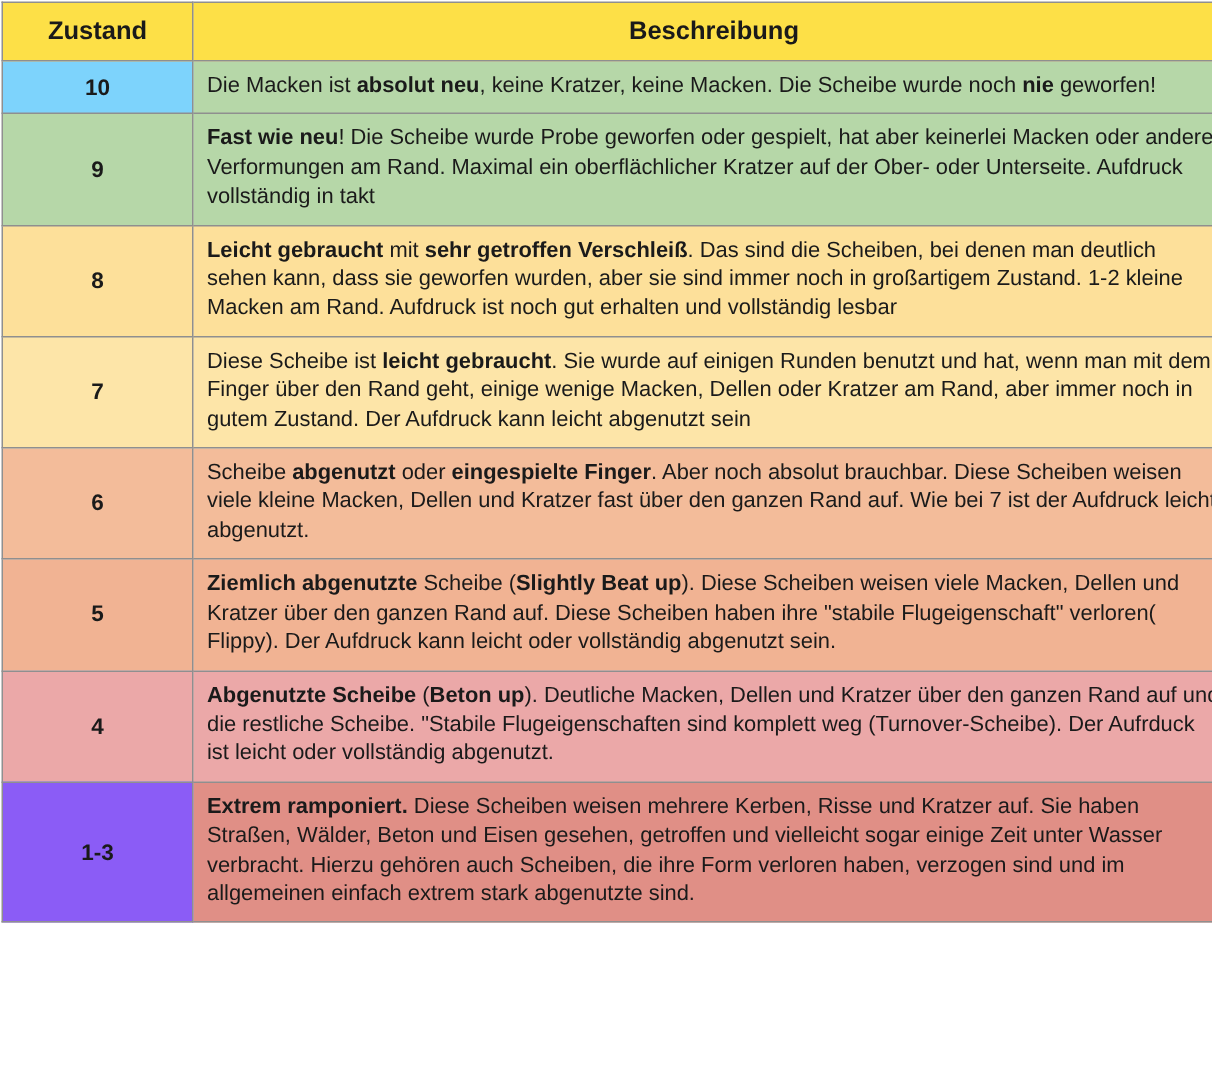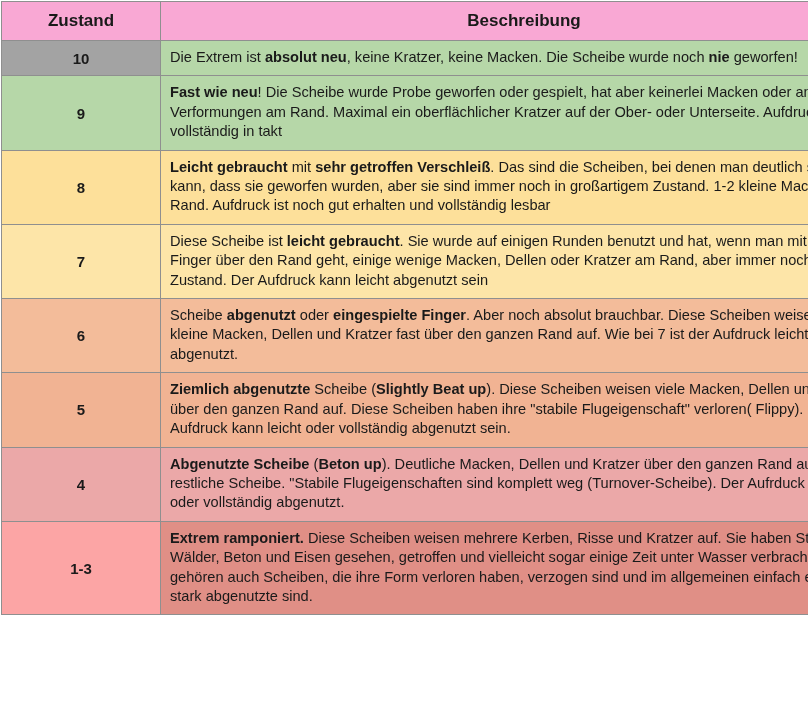--- a/index.html
+++ b/index.html
@@ -17,25 +17,25 @@
     width: 806px;
     margin: 1px;
     table-layout: fixed;
   }
   #condition-table th,
   #condition-table td {
     border: 1px solid #8f8f8f;
     vertical-align: middle;
   }
   thead th {
-    background: #f9a8d4;
+    background: #fde047;
     font-size: 17px;
     font-weight: bold;
     color: #1a1a1a;
-    padding: 9px 20px;
+    padding: 9px 4px;
     text-align: center;
   }
   th.col-state { width: 118px; }
   th.col-desc  { width: 686px; }
 
   td.state {
     text-align: center;
     font-weight: bold;
     font-size: 15px;
     color: #1a1a1a;
@@ -54,22 +54,22 @@
 
 <table id="condition-table">
   <thead>
     <tr>
       <th class="col-state">Zustand</th>
       <th class="col-desc">Beschreibung</th>
     </tr>
   </thead>
   <tbody id="table-body">
       <tr>
-        <td class="state" style="background: #a3a3a3;">10</td>
-        <td class="desc" style="background: rgb(182, 215, 168);"><span>Die Extrem ist </span><b>absolut neu</b><span>, keine Kratzer, keine Macken. Die Scheibe wurde noch </span><b>nie</b><span> geworfen!</span></td>
+        <td class="state" style="background: #7dd3fc;">10</td>
+        <td class="desc" style="background: rgb(182, 215, 168);"><span>Die Macken ist </span><b>absolut neu</b><span>, keine Kratzer, keine Macken. Die Scheibe wurde noch </span><b>nie</b><span> geworfen!</span></td>
       </tr>
       <tr>
         <td class="state" style="background: rgb(182, 215, 168);">9</td>
         <td class="desc" style="background: rgb(182, 215, 168);"><b>Fast wie neu</b><span>! Die Scheibe wurde Probe geworfen oder gespielt, hat aber keinerlei Macken oder andere Verformungen am Rand. Maximal ein oberflächlicher Kratzer auf der Ober- oder Unterseite. Aufdruck vollständig in takt</span></td>
       </tr>
       <tr>
         <td class="state" style="background: rgb(253, 224, 154);">8</td>
         <td class="desc" style="background: rgb(253, 224, 154);"><b>Leicht gebraucht </b><span>mit </span><b>sehr getroffen Verschleiß</b><span>. Das sind die Scheiben, bei denen man deutlich sehen kann, dass sie geworfen wurden, aber sie sind immer noch in großartigem Zustand. 1-2 kleine Macken am Rand. Aufdruck ist noch gut erhalten und vollständig lesbar</span></td>
       </tr>
       <tr>
@@ -82,17 +82,17 @@
       </tr>
       <tr>
         <td class="state" style="background: rgb(241, 179, 147);">5</td>
         <td class="desc" style="background: rgb(241, 179, 147);"><b>Ziemlich abgenutzte </b><span>Scheibe (</span><b>Slightly Beat up</b><span>). Diese Scheiben weisen viele Macken, Dellen und Kratzer über den ganzen Rand auf. Diese Scheiben haben ihre "stabile Flugeigenschaft" verloren( Flippy). Der Aufdruck kann leicht oder vollständig abgenutzt sein.</span></td>
       </tr>
       <tr>
         <td class="state" style="background: rgb(235, 168, 168);">4</td>
         <td class="desc" style="background: rgb(235, 168, 168);"><b>Abgenutzte Scheibe </b><span>(</span><b>Beton up</b><span>). Deutliche  Macken, Dellen und Kratzer über den ganzen Rand auf und die restliche Scheibe. "Stabile Flugeigenschaften sind komplett weg (Turnover-Scheibe). Der Aufrduck ist leicht oder vollständig abgenutzt.</span></td>
       </tr>
       <tr>
-        <td class="state" style="background: #fca5a5;">1-3</td>
+        <td class="state" style="background: #8b5cf6;">1-3</td>
         <td class="desc" style="background: rgb(224, 143, 134);"><b>Extrem ramponiert.</b><span> Diese Scheiben weisen mehrere Kerben, Risse und Kratzer auf. Sie haben Straßen, Wälder, Beton und Eisen gesehen, getroffen und vielleicht sogar einige Zeit unter Wasser verbracht. Hierzu gehören auch Scheiben, die ihre Form verloren haben, verzogen sind und im allgemeinen einfach extrem stark abgenutzte sind.</span></td>
       </tr>
     </tbody>
 </table>
 
 </body></html>

